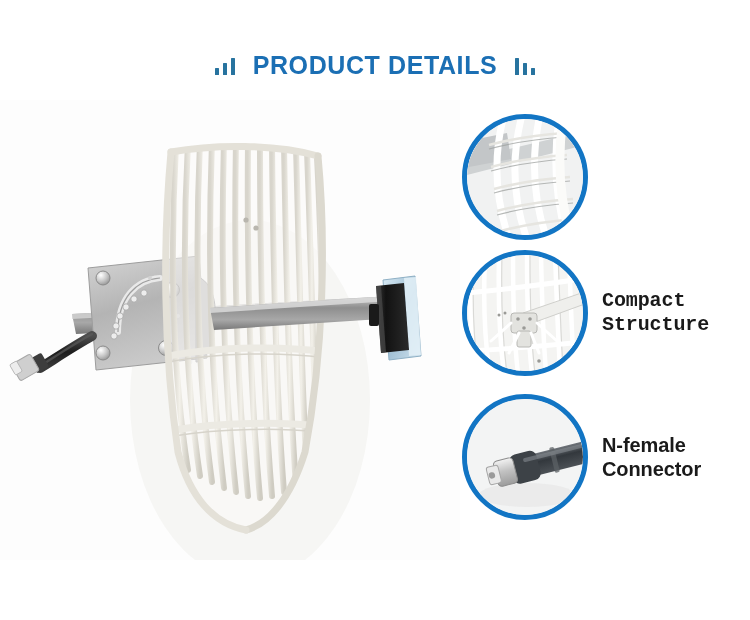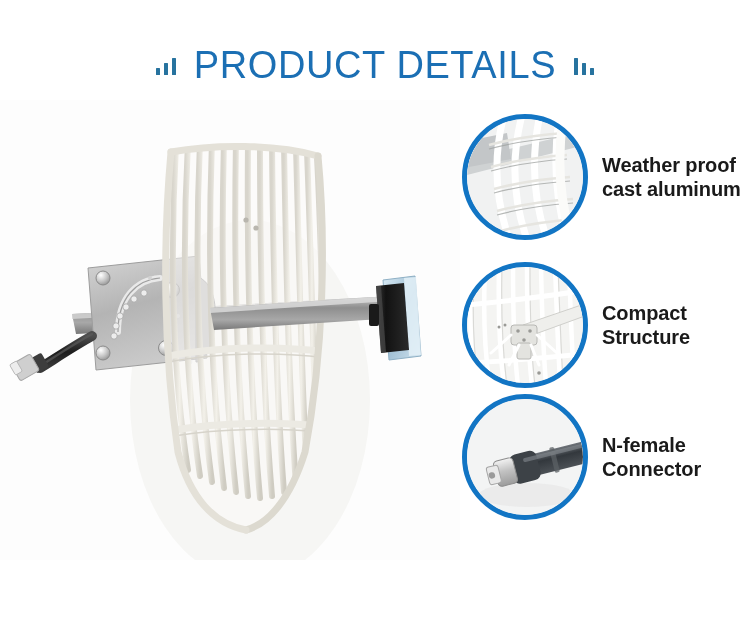--- a/index.html
+++ b/index.html
@@ -25,22 +25,22 @@
     left: 0;
     top: 38px;
     width: 750px;
     height: 54px;
     display: flex;
     align-items: center;
     justify-content: center;
     gap: 18px;
   }
   #page-title {
-    font-size: 38px;
-    font-weight: normal;
+    font-size: 25px;
+    font-weight: bold;
     letter-spacing: 0.6px;
     color: #1b6fb4;
     white-space: nowrap;
     line-height: 1;
   }
   .bar-deco {
     display: flex;
     align-items: flex-end;
     gap: 4px;
     height: 20px;
@@ -79,21 +79,21 @@
   }
   .feature-row {
     position: absolute;
     left: 0;
     width: 288px;
     height: 130px;
     display: flex;
     align-items: center;
   }
   .feature-row.r0 { top: 4px; }
-  .feature-row.r1 { top: 152px; }
+  .feature-row.r1 { top: 140px; font-family: Liberation Mono, monospace; }
   .feature-row.r2 { top: 284px; justify-content: space-between; }
 
   .feature-thumb {
     position: relative;
     flex: 0 0 auto;
     width: 126px;
     height: 126px;
     border-radius: 50%;
     border: 5px solid #1275c4;
     box-sizing: border-box;
@@ -302,21 +302,20 @@
             <g stroke="#9fa2a0" stroke-width="1.2" fill="none" opacity="0.75">
               <path d="M22,30 C44,24 70,20 98,18"></path>
               <path d="M24,52 C46,46 72,42 100,40"></path>
               <path d="M27,74 C49,68 75,64 103,62"></path>
               <path d="M30,96 C52,90 78,86 106,84"></path>
             </g>
             <path d="M96,0 C90,40 92,82 106,126" stroke="#fbfbf9" stroke-width="9" fill="none" stroke-linecap="round"></path>
           </svg>
         </div>
       </div>
-      <div class="feature-label">Weather proof cast aluminum</div>
     </div>
 
     <div class="feature-row r1">
       <div class="feature-thumb">
         <div class="thumb-inner">
           <svg viewBox="0 0 126 126" width="126" height="126">
             <rect width="126" height="126" fill="#f4f4f2"></rect>
             <g stroke="#ffffff" stroke-width="4.5" fill="none" stroke-linecap="round">
               <path d="M4,6 C2,50 4,92 10,126"></path>
               <path d="M18,2 C16,48 18,92 24,126"></path>

